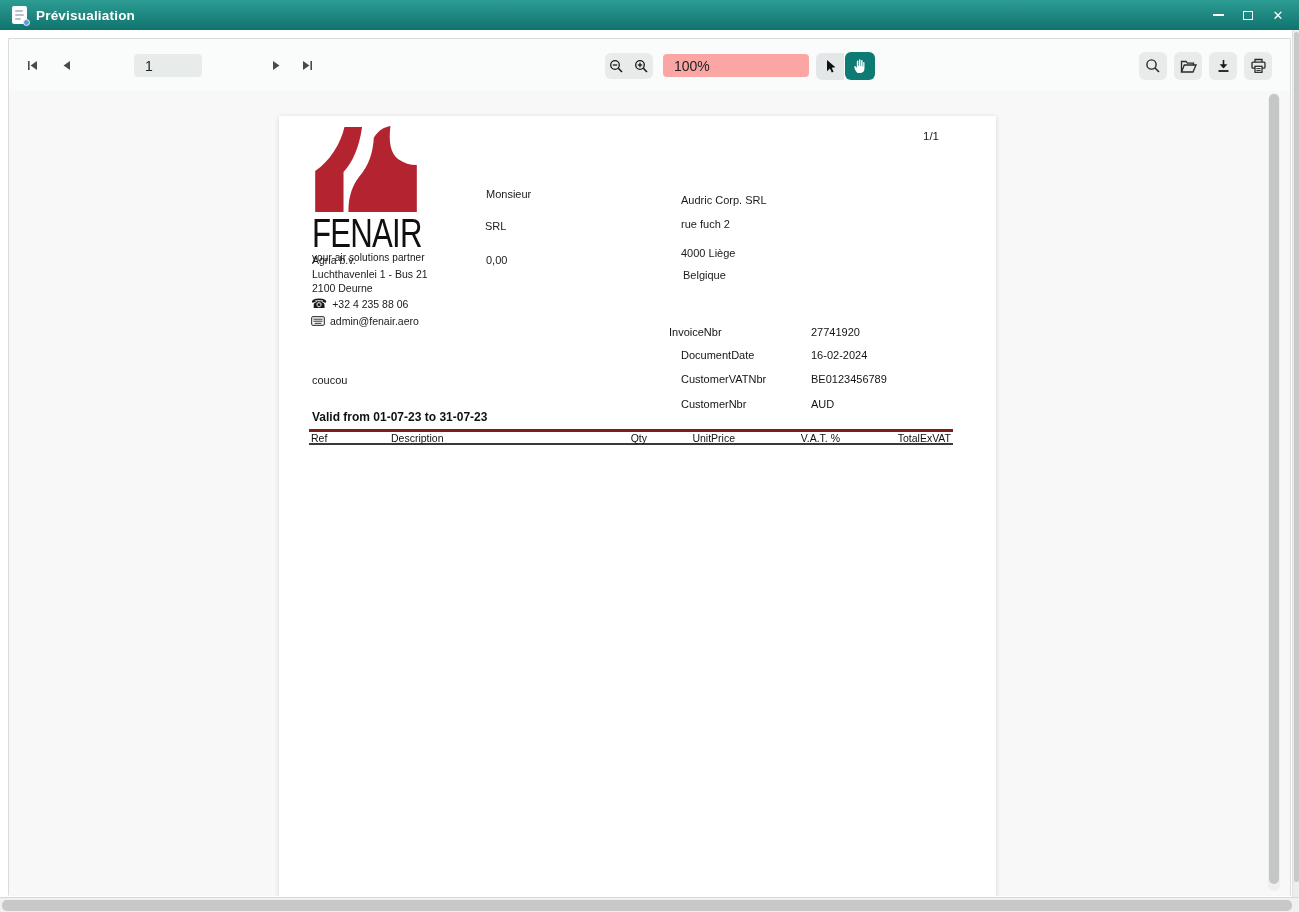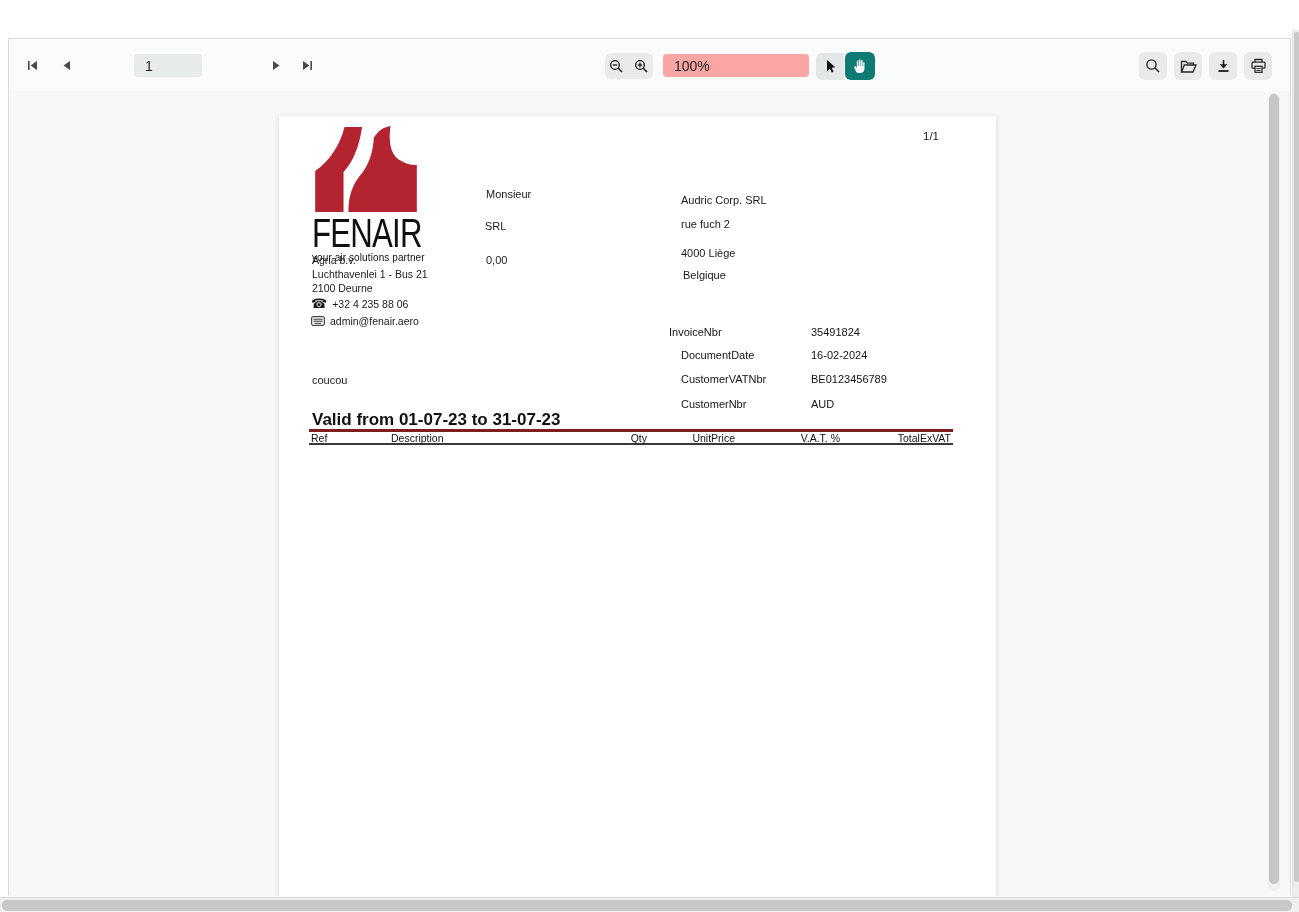--- a/index.html
+++ b/index.html
@@ -54,21 +54,21 @@
   .abs { position:absolute; white-space:nowrap; }
 
   .logo-word { font-size:39px; font-weight:400; letter-spacing:-1px; color:#101010;
                transform:scaleX(.80) scaleY(1.05); transform-origin:left top; line-height:1; }
   .logo-tag  { font-size:10px; color:#141414; letter-spacing:.1px; margin-top:1px; }
   .addr { font-size:10.5px; line-height:14px; color:#1a1a1a; }
   .contact { display:flex; align-items:center; gap:5px; font-size:10.5px; color:#1a1a1a; }
   .phone-glyph { font-size:13px; line-height:1; }
 
   .meta-row { position:absolute; font-size:11px; color:#141414; }
-  .validity { font-size:17px; font-weight:bold; color:#111; }
+  .validity { font-size:12px; font-weight:bold; color:#111; }
 
   .inv-table { position:absolute; left:30px; top:313px; width:644px; font-size:10.5px; }
   .tr { display:flex; align-items:center; }
   .tr.head { border-top:3px solid #7f1d1d; border-bottom:2px solid #3a3a3a; height:16px; color:#111; }
   .tr.body { border-bottom:1px solid #6b6b6b; height:17px; color:#222; }
   .td { padding:0 2px; }
   .c0{width:80px;} .c1{width:180px;}
   .c2{width:80px;text-align:right;} .c3{width:88px;text-align:right;}
   .c4{width:105px;text-align:right;} .c5{width:111px;text-align:right;}
 
@@ -86,20 +86,38 @@
   .hscroll .thumb { position:absolute; left:2px; top:2px; height:11px; width:1290px;
              background:#c8c8c8; border-radius:5px; }
 
   svg { display:block; }
 </style>
 </head>
 <body>
 
 <div class="window">
 
+  <div class="titlebar">
+    <span class="doc-ico">
+        <i></i>
+        <i></i>
+        <i></i>
+        <b></b>
+      </span>
+    <span class="title">Prévisualiation</span>
+    <div class="win-controls">
+      <span class="win-btn min">
+          <span></span>
+        </span>
+      <span class="win-btn max">
+          <span></span>
+        </span>
+      <span class="win-btn">✕</span>
+    </div>
+  </div>
 
   <div class="panel">
 
     <div class="toolbar">
 
       <span class="nav-btn" style="left:14px;">
         <svg width="11" height="11" viewBox="0 0 11 11">
             <rect x="1" y="1" width="1.6" height="9" fill="#4a4a4a"></rect>
             <path d="M10 1 L3.6 5.5 L10 10 Z" fill="#4a4a4a"></path>
           </svg>
@@ -220,21 +238,21 @@
             </svg>
           <span>admin@fenair.aero</span>
         </div>
 
         <div class="abs" style="left:402px; top:78px;">Audric Corp. SRL</div>
         <div class="abs" style="left:402px; top:102px;">rue fuch 2</div>
         <div class="abs" style="left:402px; top:131px;">4000 Liège</div>
         <div class="abs" style="left:404px; top:153px;">Belgique</div>
 
         <div class="meta-row" style="left:390px; top:210px;">InvoiceNbr</div>
-        <div class="meta-row" style="left:532px; top:210px;">35491824</div>
+        <div class="meta-row" style="left:532px; top:210px;">27741920</div>
         <div class="meta-row" style="left:402px; top:233px;">DocumentDate</div>
         <div class="meta-row" style="left:532px; top:233px;">16-02-2024</div>
         <div class="meta-row" style="left:402px; top:257px;">CustomerVATNbr</div>
         <div class="meta-row" style="left:532px; top:257px;">BE0123456789</div>
         <div class="meta-row" style="left:402px; top:282px;">CustomerNbr</div>
         <div class="meta-row" style="left:532px; top:282px;">AUD</div>
 
         <div class="abs" style="left:33px; top:258px;">coucou</div>
         <div class="abs validity" style="left:33px; top:294px;">Valid from 01-07-23 to 31-07-23</div>
 

